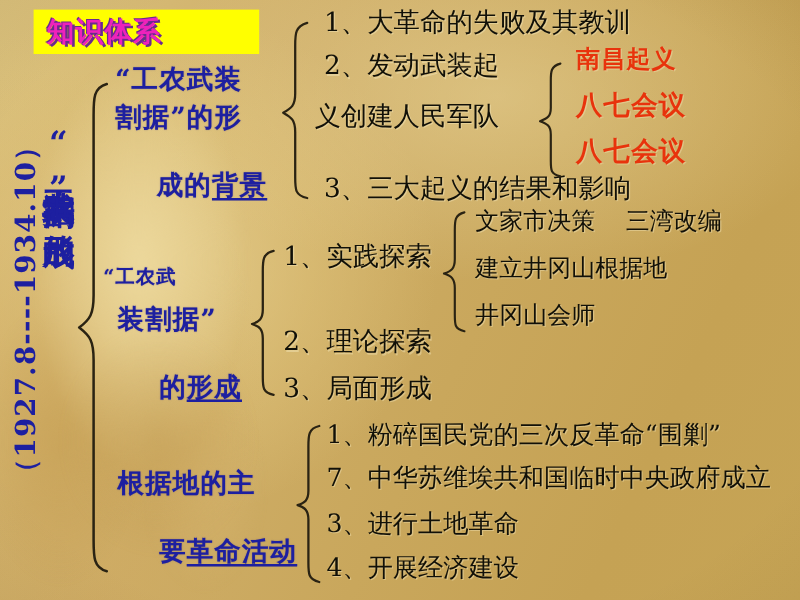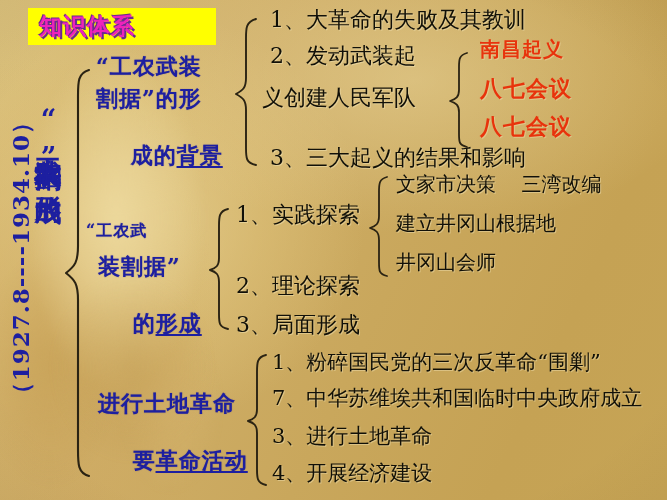--- a/index.html
+++ b/index.html
@@ -128,21 +128,21 @@
   <div class="txt blue" style="left:96px;top:118px;font-size:22px;letter-spacing:1px;">
     <span>成的</span><span class="u">背景</span>
   </div>
 
   <div class="txt blue" style="left:86px;top:222px;font-size:16px;letter-spacing:1px;">“工农武</div>
   <div class="txt blue" style="left:98px;top:254px;font-size:22px;letter-spacing:1px;">装割据”</div>
   <div class="txt blue" style="left:98px;top:286px;font-size:22px;letter-spacing:1px;">
     <span>的</span><span class="u">形成</span>
   </div>
 
-  <div class="txt blue" style="left:98px;top:391px;font-size:22px;letter-spacing:1px;">进行土地革命</div>
+  <div class="txt blue" style="left:98px;top:391px;font-size:22px;letter-spacing:1px;">根据地的主</div>
   <div class="txt blue" style="left:98px;top:423px;font-size:22px;letter-spacing:1px;">
     <span>要</span><span class="u">革命活动</span>
   </div>
 
   <svg class="brace" style="left:232px;top:16px;" width="30" height="152" viewBox="0 0 30 152">
     <path d="M24 3 C14 6 14 12 14 22 L14 62 C14 72 11 74 4 78 C11 82 14 84 14 94 L14 132 C14 142 14 147 24 149" stroke-width="1.9"></path>
   </svg>
 
   <div class="txt black" style="left:270px;top:8px;font-size:22px;letter-spacing:0px;">1、大革命的失败及其教训</div>
   <div class="txt black" style="left:270px;top:44px;font-size:22px;">2、发动武装起</div>

